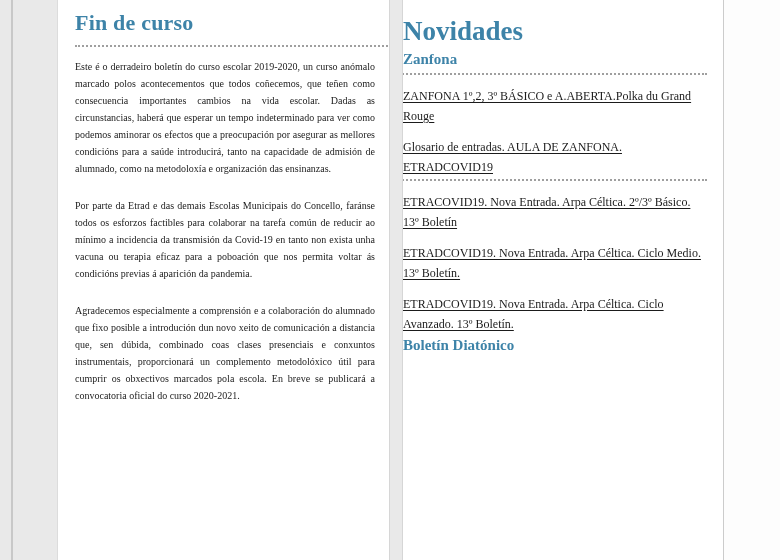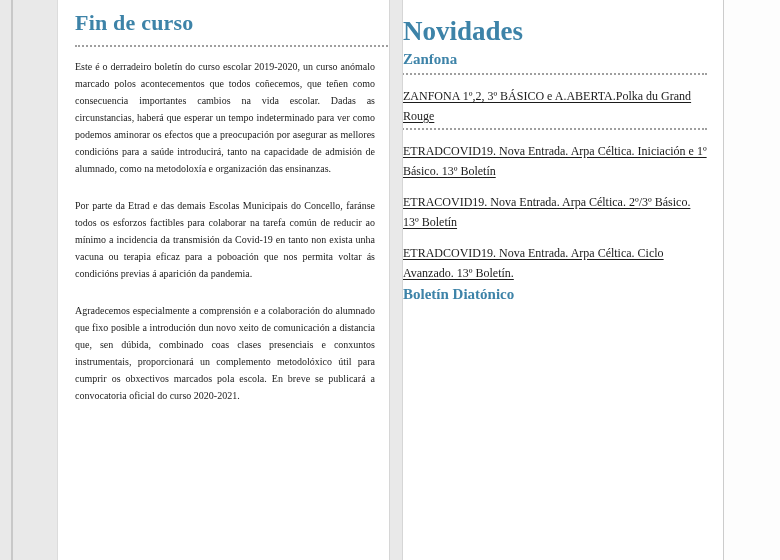--- a/index.html
+++ b/index.html
@@ -134,22 +134,23 @@
     <p>Por parte da Etrad e das demais Escolas Municipais do Concello, faránse todos os esforzos factibles para colaborar na tarefa común de reducir ao mínimo a incidencia da transmisión da Covid-19 en tanto non exista unha vacuna ou terapia eficaz para a poboación que nos permita voltar ás condicións previas á aparición da pandemia.</p>
     <p>Agradecemos especialmente a comprensión e a colaboración do alumnado que fixo posible a introdución dun novo xeito de comunicación a distancia que, sen dúbida, combinado  coas clases presenciais e conxuntos instrumentais, proporcionará un complemento metodolóxico útil para cumprir os obxectivos marcados pola escola. En breve se publicará a convocatoria oficial do curso 2020-2021.</p>
   </div>
 
   <div class="col-right">
     <h1 class="right-title">Novidades</h1>
 
     <h2 class="section-heading mt-zanfona">Zanfona</h2>
     <div class="dotted dotted-right"></div>
     <a class="entry-link">ZANFONA 1º,2, 3º BÁSICO e A.ABERTA.Polka du Grand Rouge</a>
+    <a class="entry-link">Glosario de entradas. AULA DE ZANFONA. ETRADCOVID19</a>
 
     <div class="dotted dotted-right"></div>
-    <a class="entry-link">ETRADCOVID19. Nova Entrada. Arpa Céltica. Iniciación e 1º Básico. 13º Boletín</a>
     <a class="entry-link">ETRACOVID19. Nova Entrada. Arpa Céltica. 2º/3º Básico. 13º Boletín</a>
+    <a class="entry-link">ETRADCOVID19. Nova Entrada. Arpa Céltica. Ciclo Medio. 13º Boletín.</a>
     <a class="entry-link">ETRADCOVID19. Nova Entrada. Arpa Céltica. Ciclo Avanzado. 13º Boletín.</a>
 
     <h2 class="section-heading mt-section">Boletín Diatónico</h2>
   </div>
 
 </div>
 
 </body></html>

